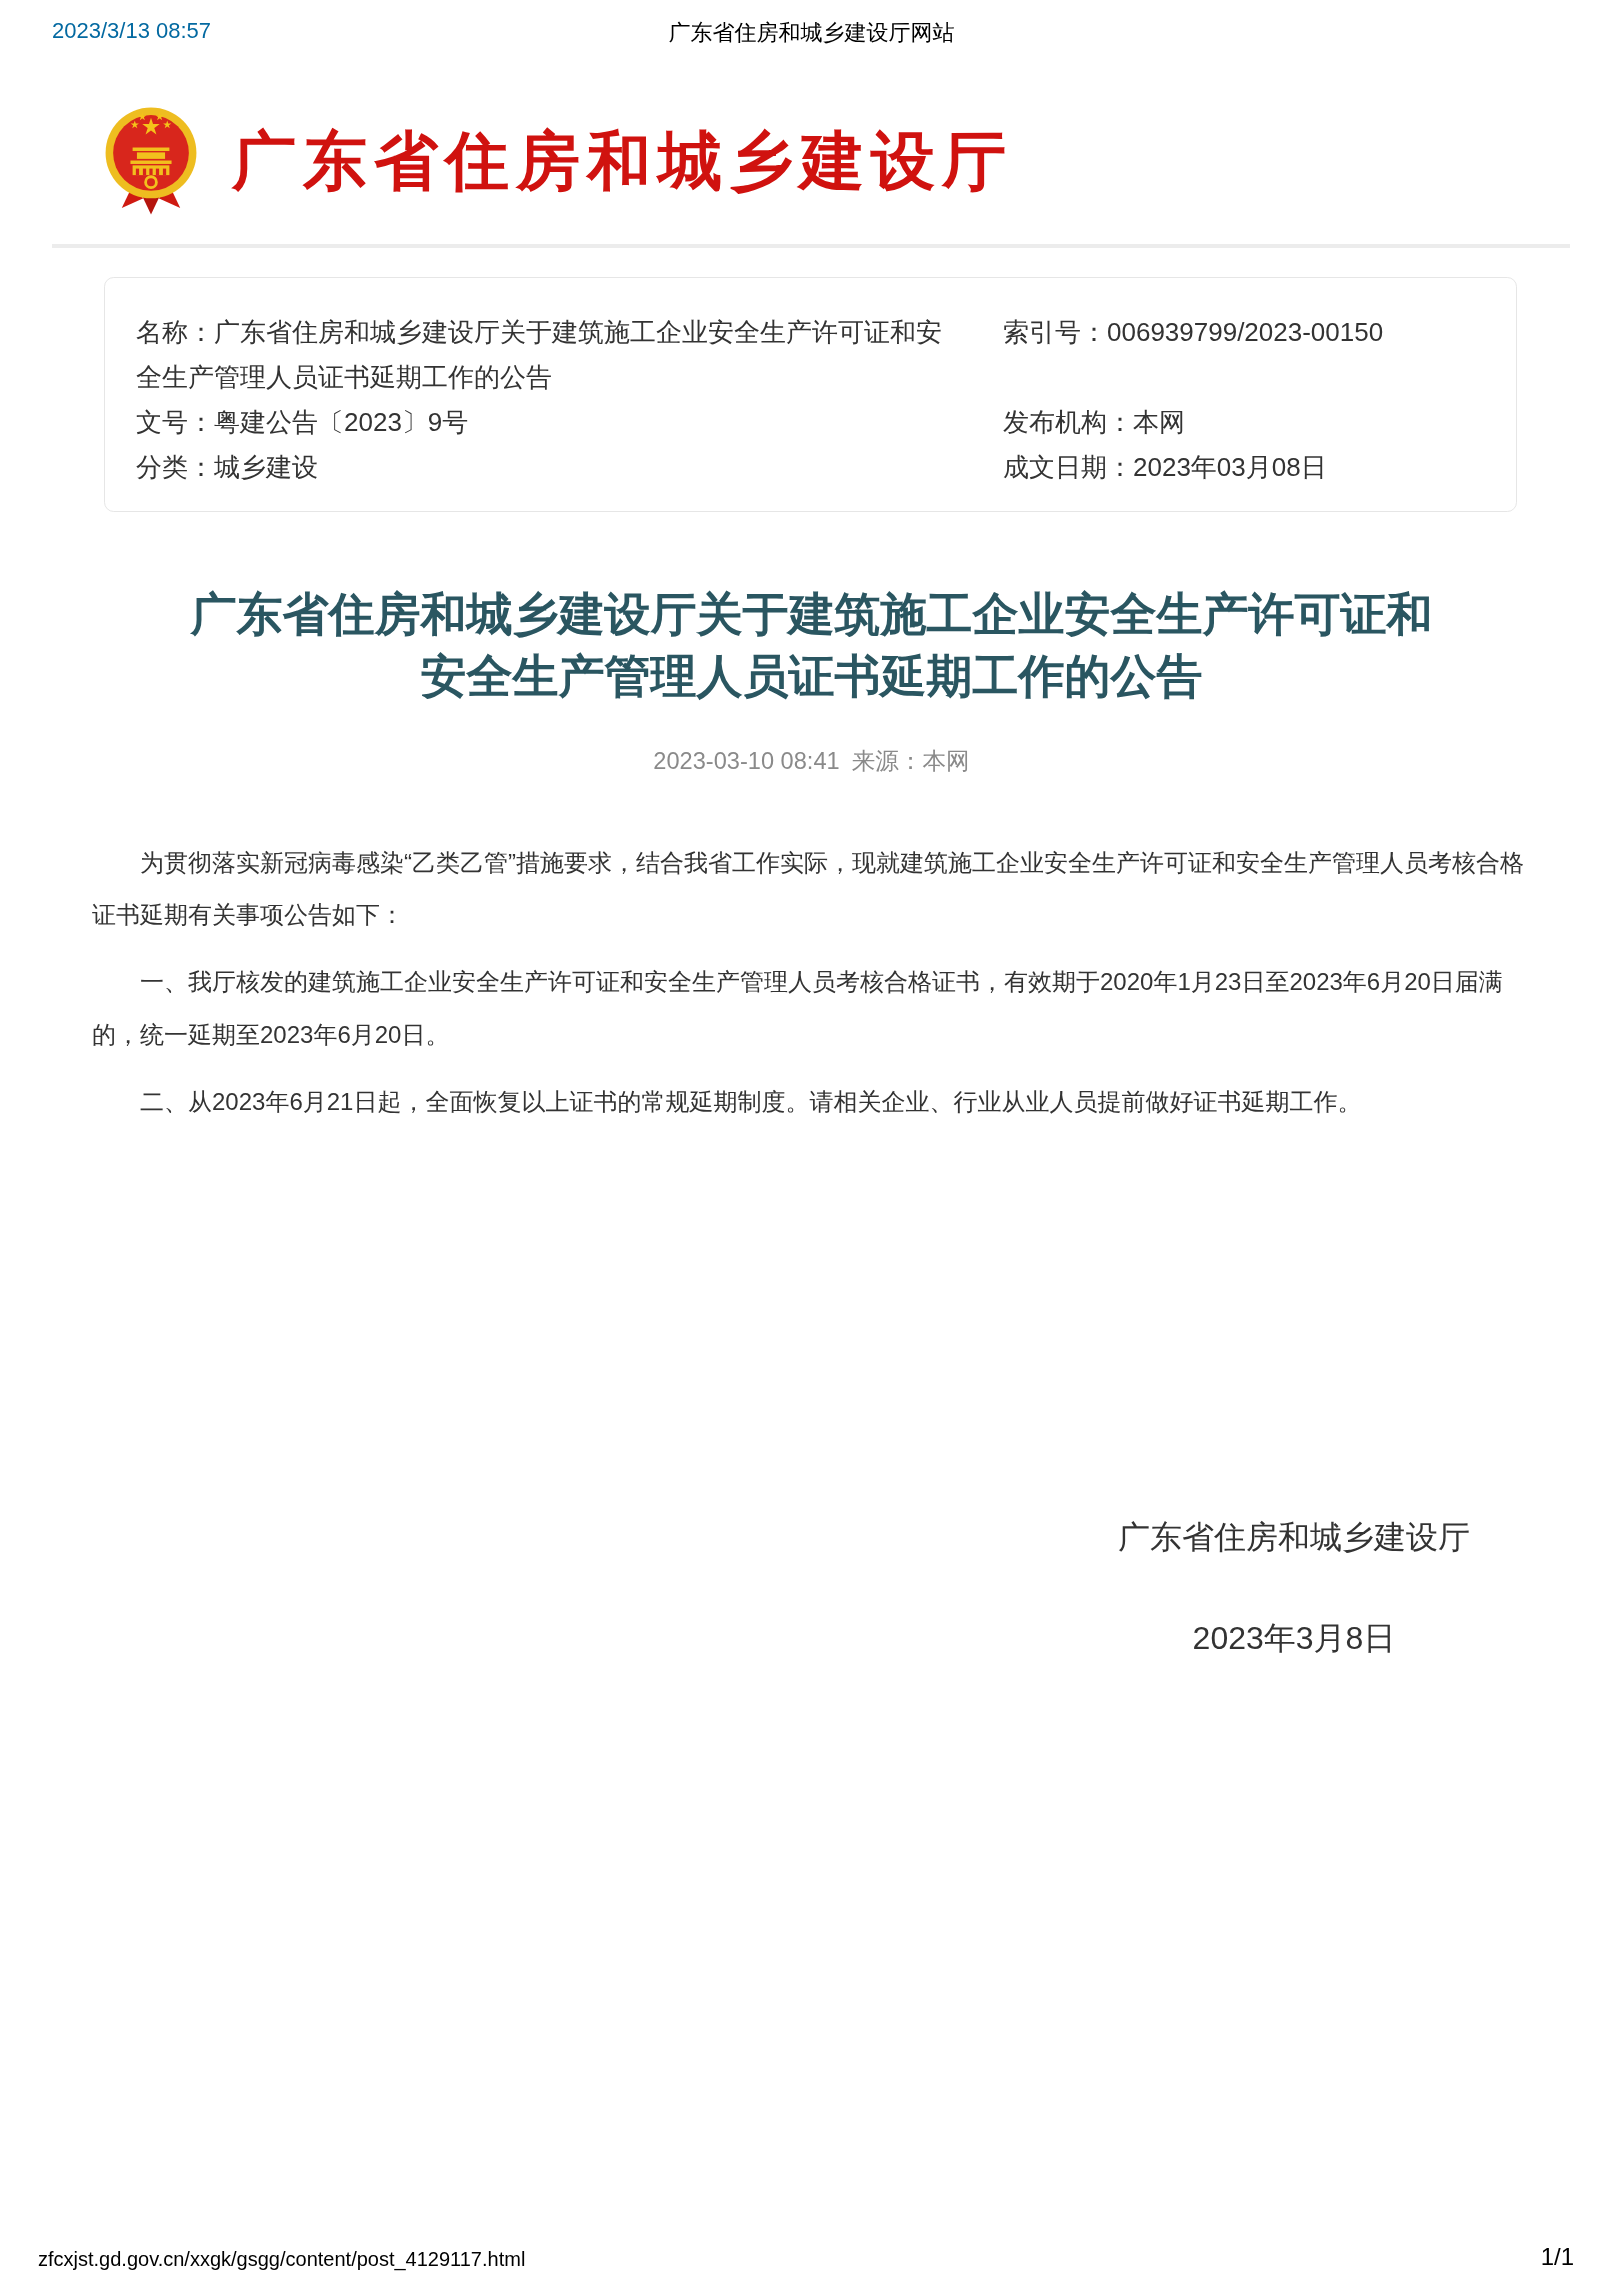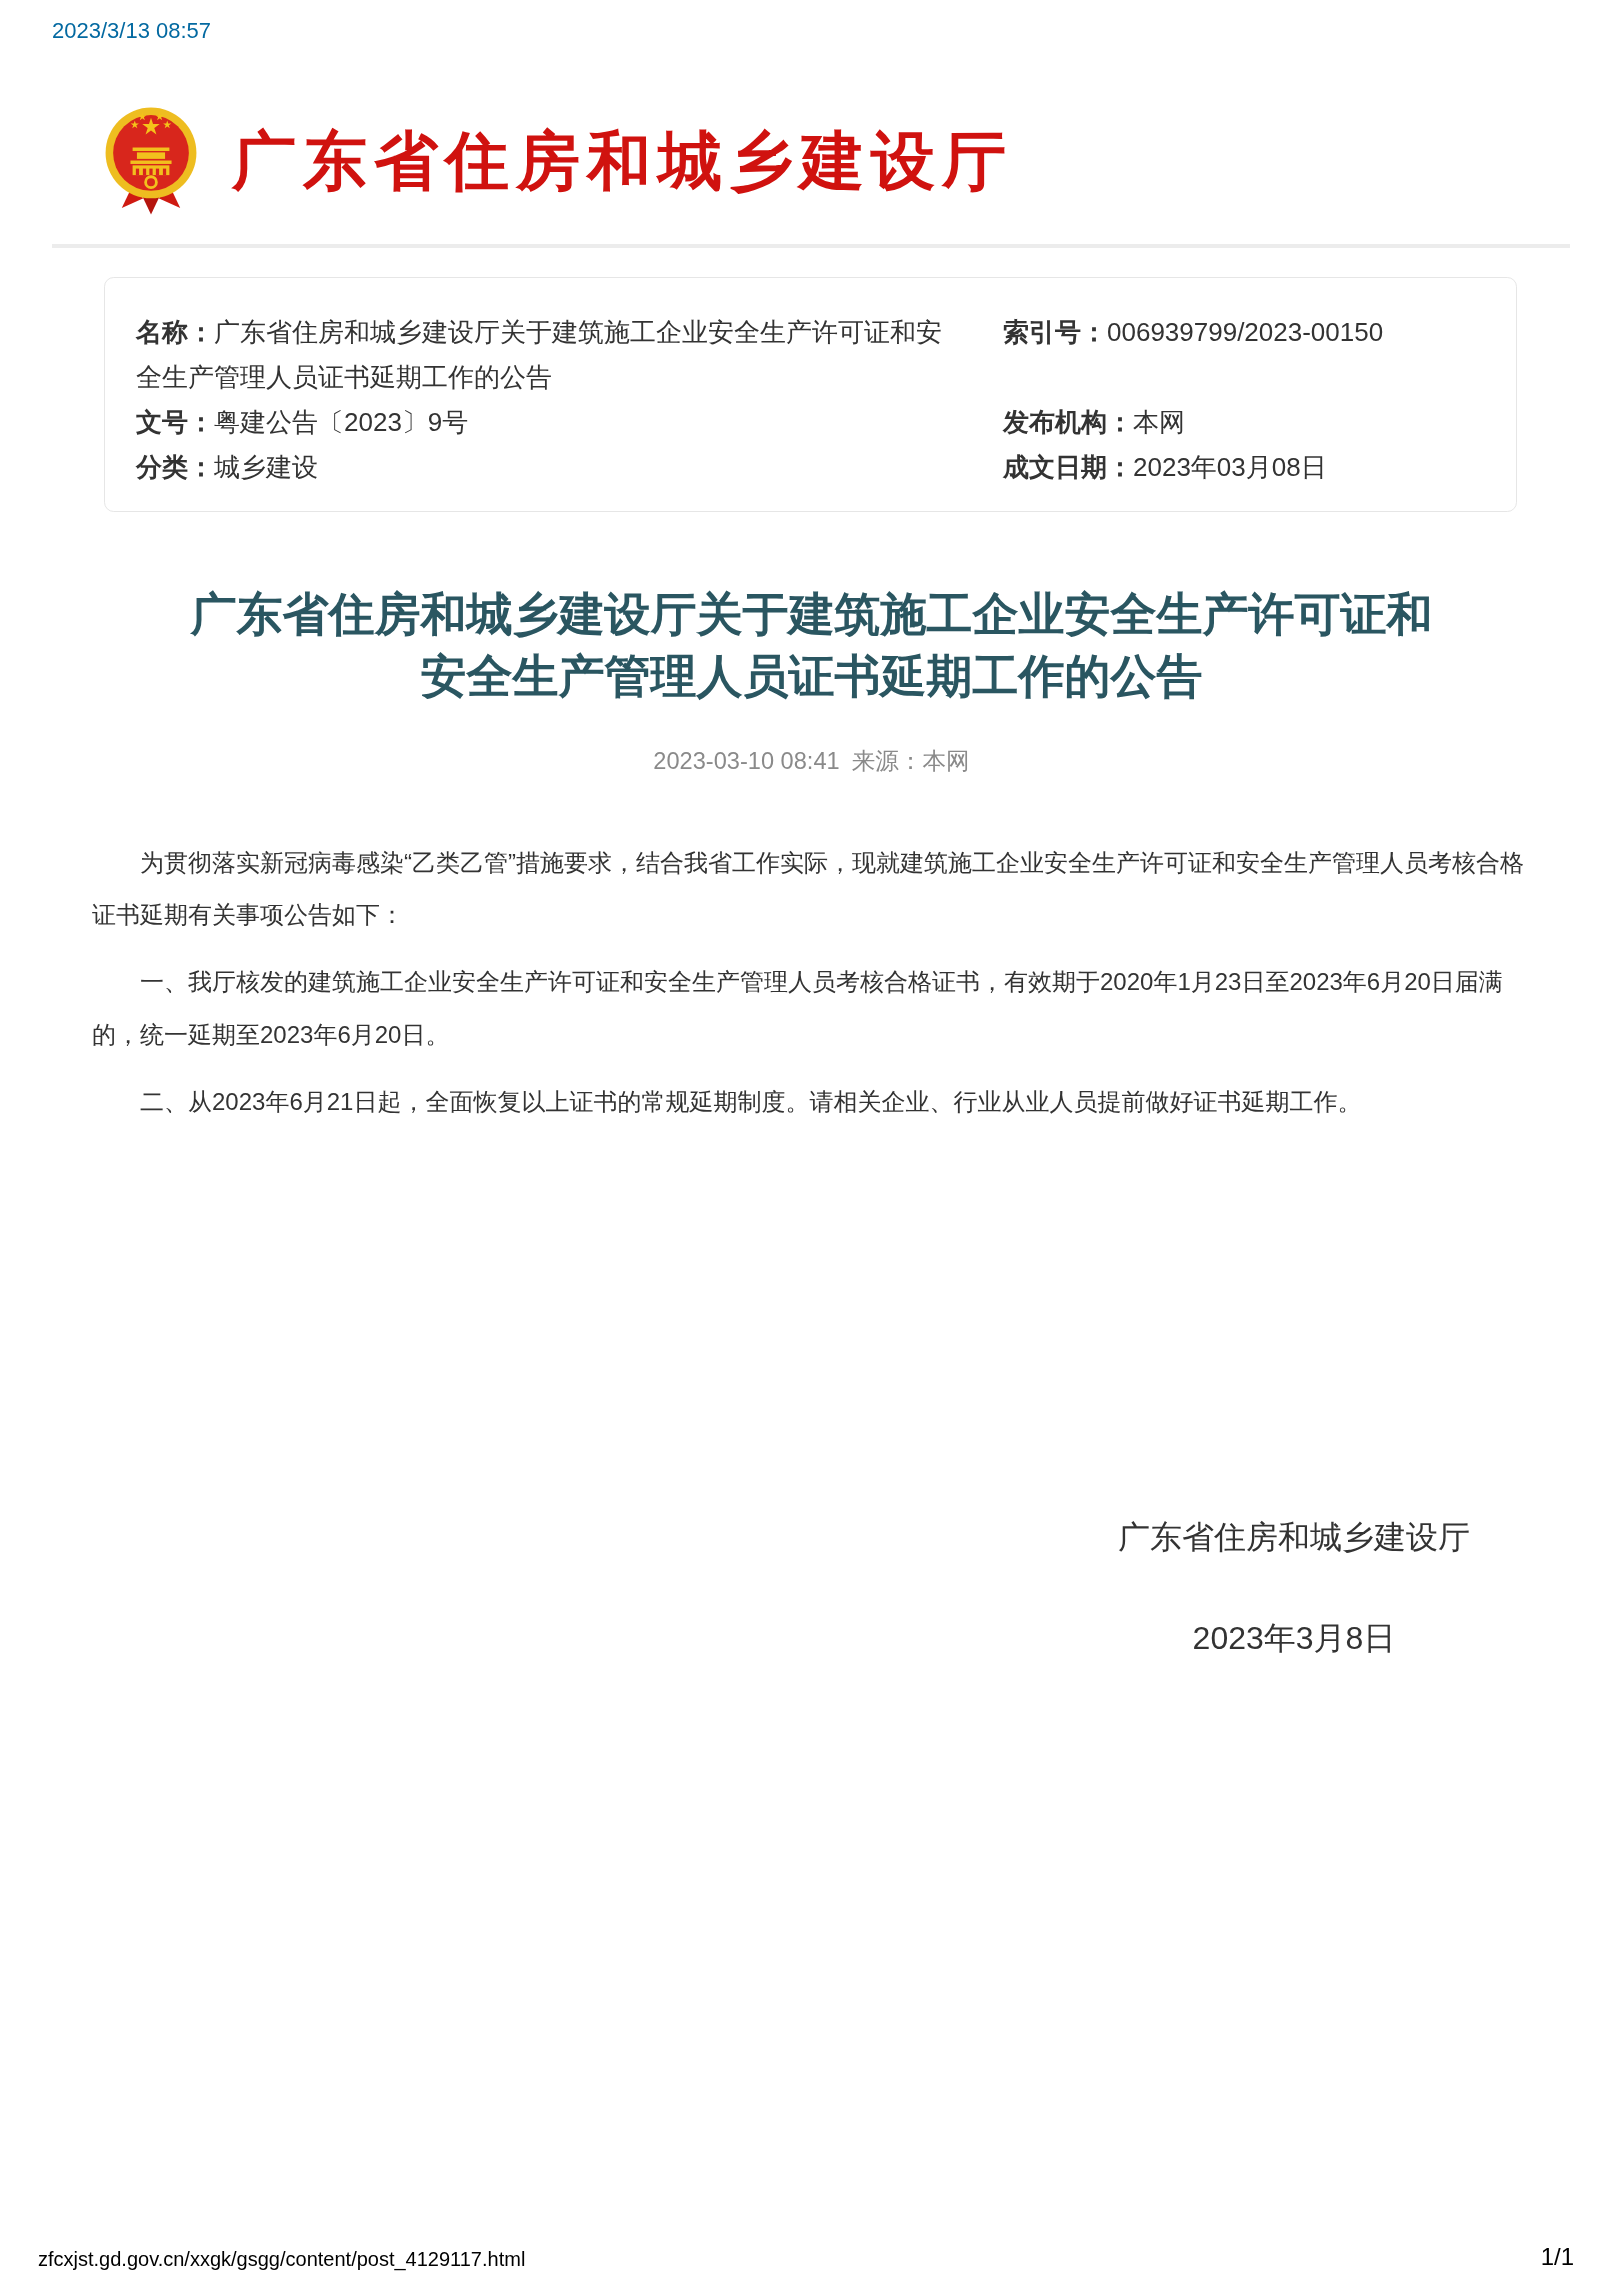--- a/index.html
+++ b/index.html
@@ -55,21 +55,21 @@
     padding:32px 31px 21px 31px;
     background:#fff;
   }
   .info-grid {
     display:grid;
     grid-template-columns: 867px 1fr;
     font-size:26px; line-height:45px;
     color:#333;
   }
   .info-cell { padding-right:42px; }
-  .info-cell b { font-weight:bold; }
+  .info-cell b { font-weight:normal; }
   .info-cell .val { font-weight:normal; }
 
   
   .article-title {
     position:absolute; top:584px; left:92px; width:1439px;
     text-align:center;
     font-size:46px; font-weight:bold;
     color:#2a5661; line-height:1.34;
   }
   .article-meta {
@@ -92,20 +92,21 @@
   .sig-inner { display:inline-block; text-align:center; }
   .sig-name { white-space:nowrap; }
   .sig-date { margin-top:57px; white-space:nowrap; }
 </style>
 </head>
 <body>
 
 <div class="page">
 
   <div class="print-meta-left">2023/3/13 08:57</div>
+  <div class="print-meta-center">广东省住房和城乡建设厅网站</div>
 
   <div class="masthead">
     <svg class="emblem" viewBox="0 0 100 110" aria-hidden="true">
       <defs>
         <polygon id="star" points="0,-10 5.88,8.09 -9.51,-3.09 9.51,-3.09 -5.88,8.09" fill="#f5c31a"></polygon>
       </defs>
 
       <path d="M32 80 L23 99 L43 90 Z" fill="#cf1a12"></path>
       <path d="M68 80 L77 99 L57 90 Z" fill="#cf1a12"></path>
       <path d="M41 86 L50 105 L59 86 Z" fill="#b5150e"></path>

